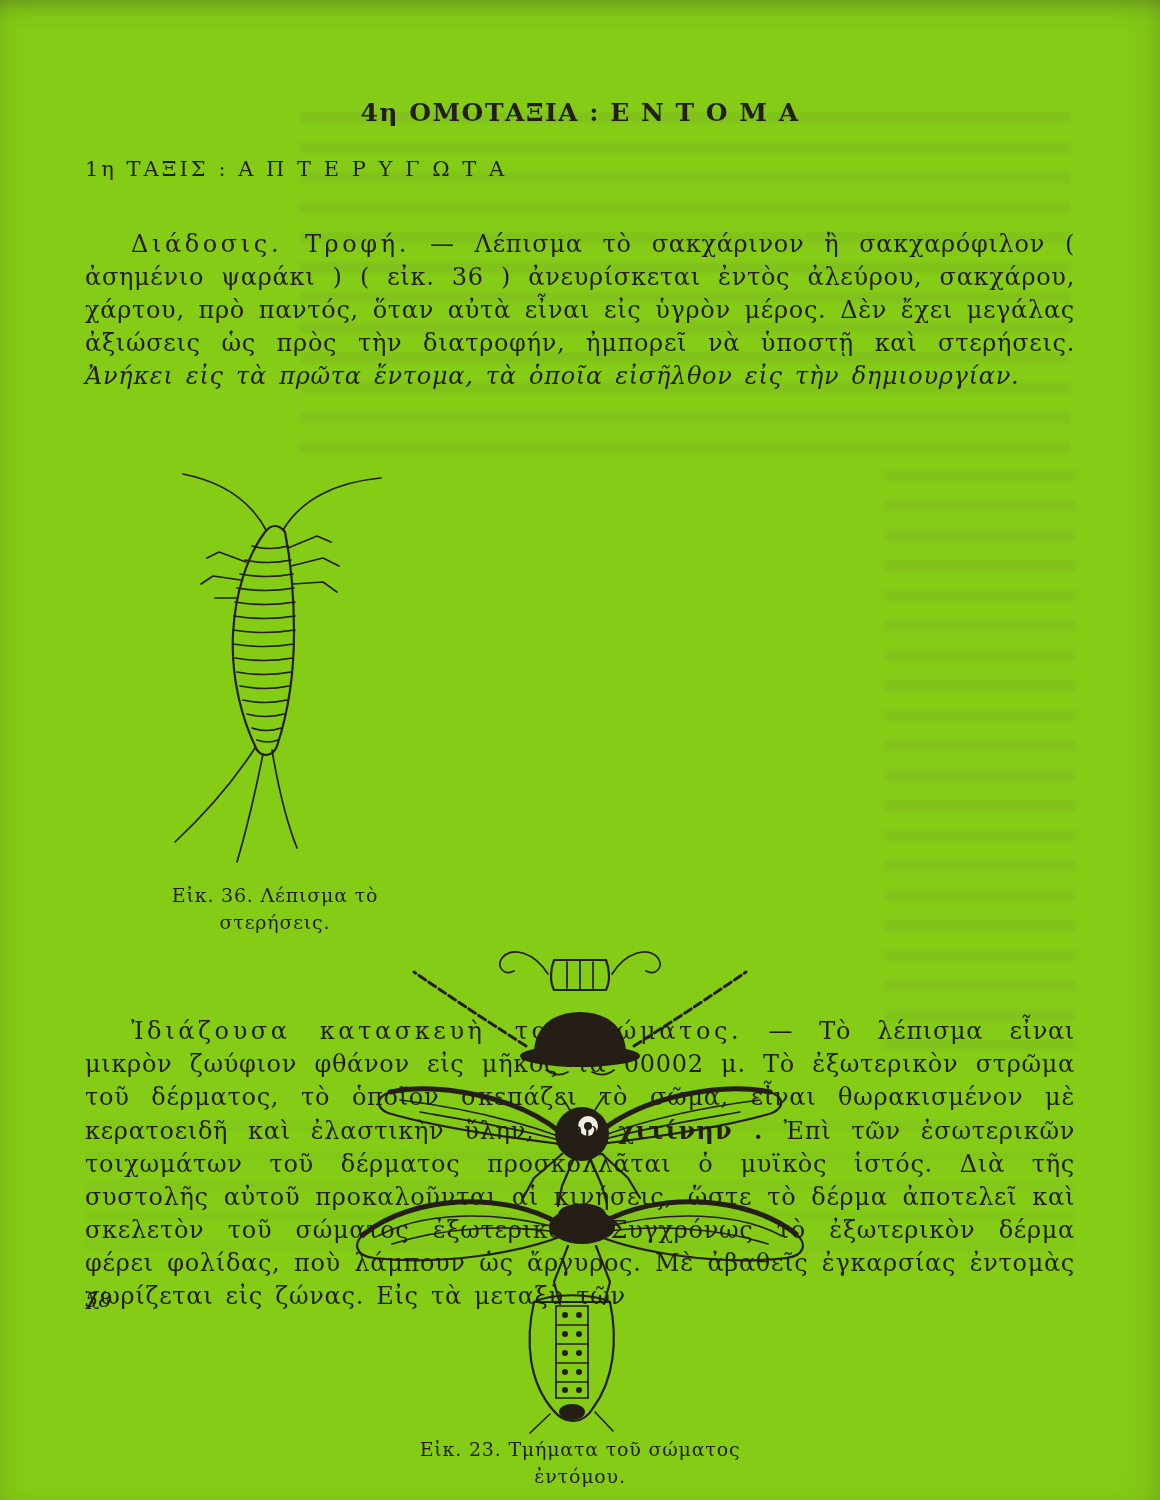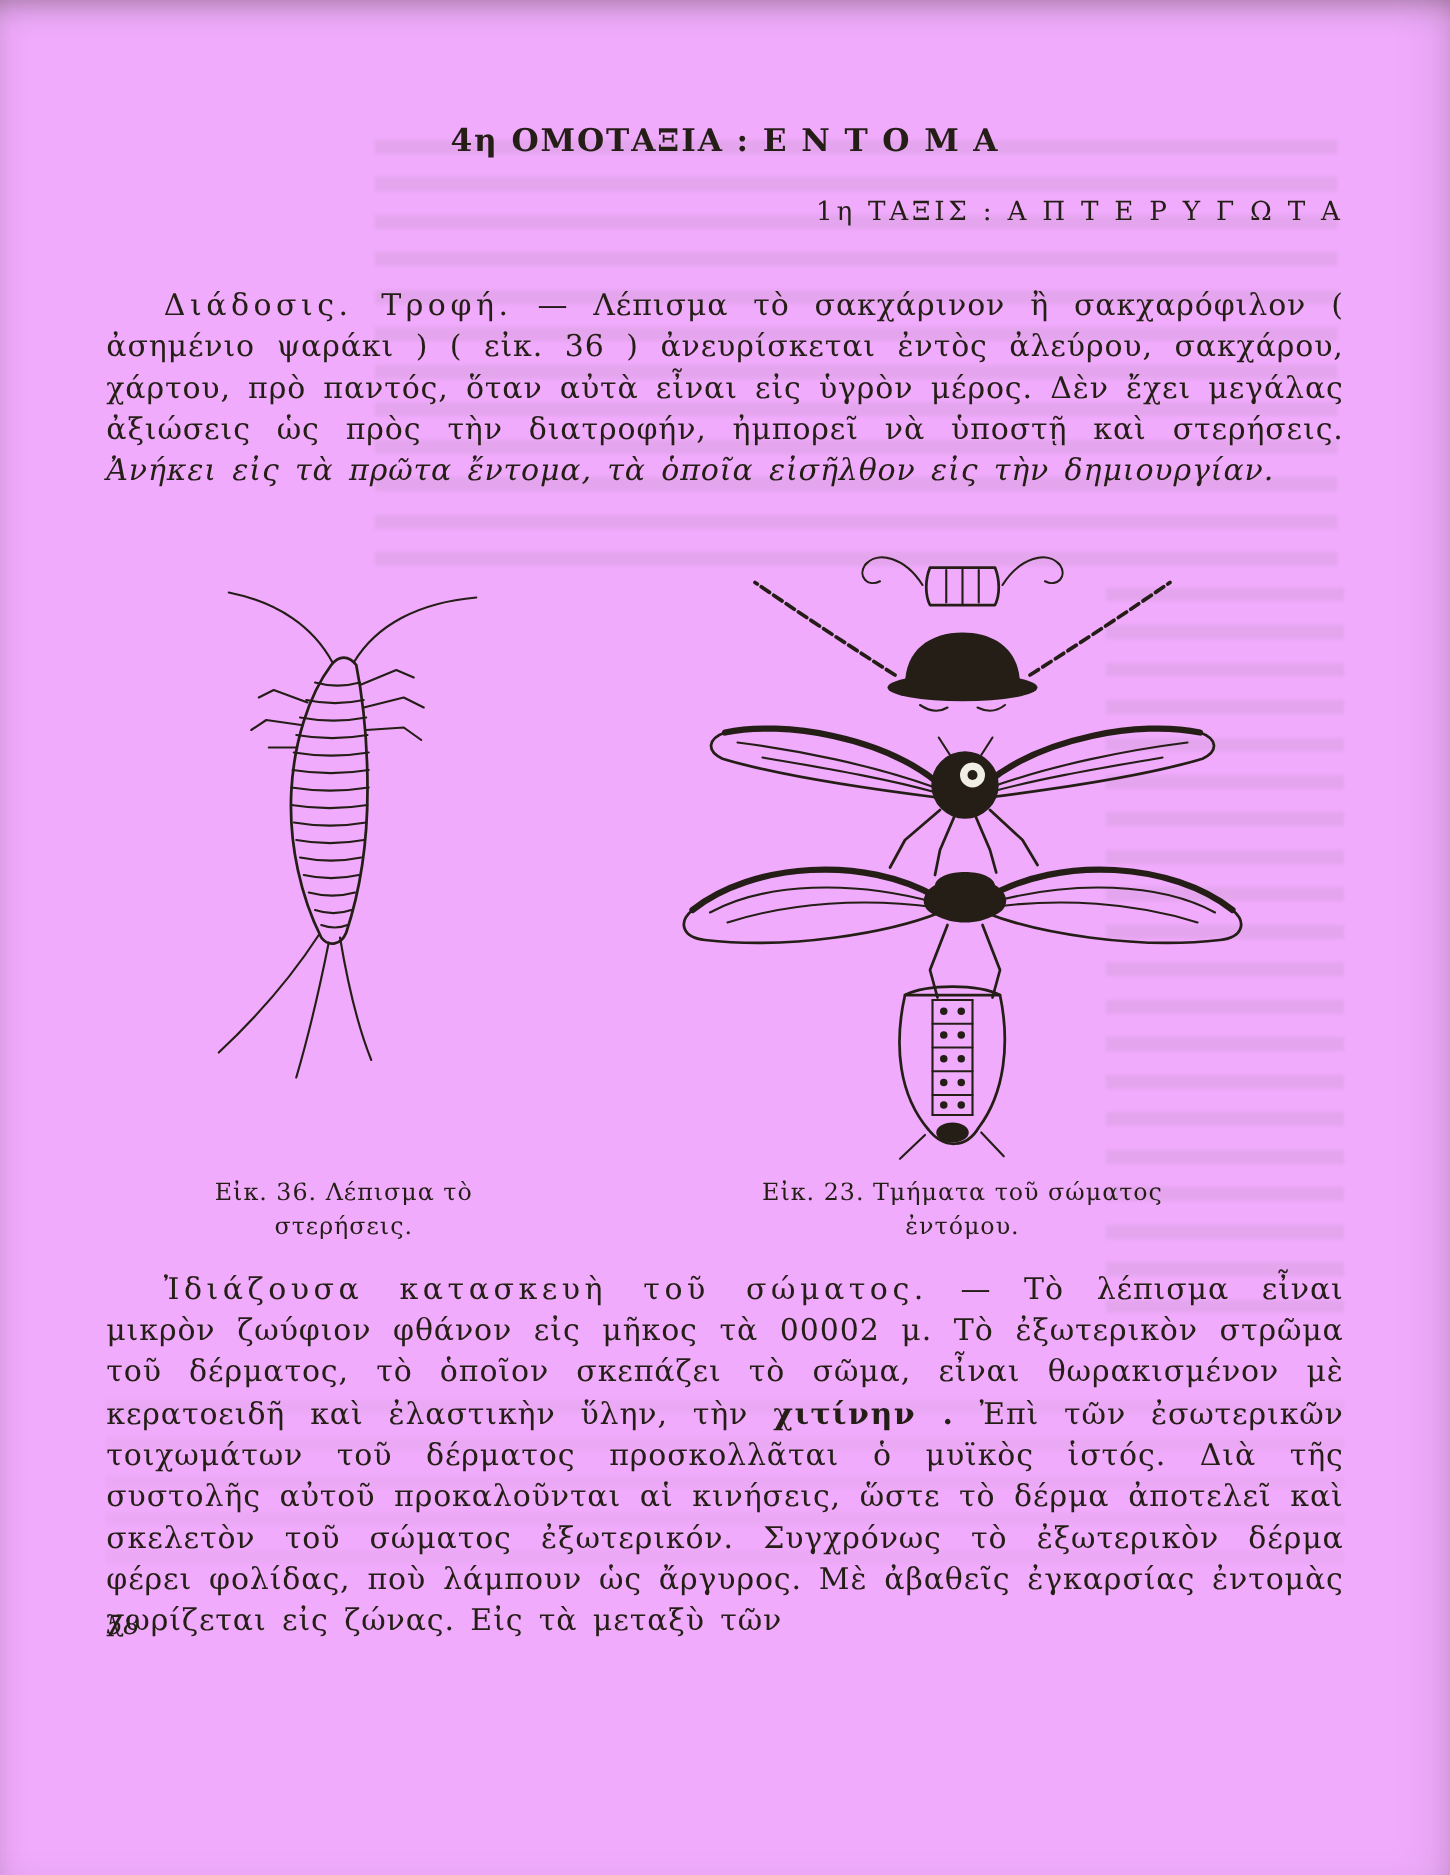--- a/index.html
+++ b/index.html
@@ -1,21 +1,21 @@
 <!DOCTYPE html>
 <html lang="el"><head>
 <meta charset="utf-8">
 <style>
   * { margin:0; padding:0; box-sizing:border-box; }
   html,body { width:1160px; height:1500px; }
   body { font-family:"DejaVu Serif","DejaVu Sans",serif; }
 
   .page {
     position:relative; width:1160px; height:1500px;
-    background:#f0abfc; color:#241e16; overflow:hidden;
+    background:#84cc16; color:#241e16; overflow:hidden;
   }
   .page::before{
     content:""; position:absolute; inset:0; pointer-events:none; z-index:5;
     box-shadow: inset 0 16px 26px -16px rgba(60,55,45,.5),
                 inset -24px 0 50px -38px rgba(60,55,45,.35),
                 inset 18px 0 40px -34px rgba(60,55,45,.22);
   }
 
   
   .ghost { position:absolute; pointer-events:none; filter:blur(1.3px); z-index:0;
@@ -23,32 +23,32 @@
       rgba(110,102,88,0.085) 0px, rgba(110,102,88,0.085) 11px,
       rgba(110,102,88,0) 11px, rgba(110,102,88,0) 30px);
   }
   .ghost-a { left:300px; top:112px; width:770px; height:350px; }
   .ghost-b { left:885px; top:470px; width:190px; height:580px; }
   .ghost-c { left:85px;  top:1120px; width:990px; height:150px; opacity:.45; }
 
   .content { position:absolute; left:85px; top:98px; width:990px; z-index:1; }
 
   .h1 { text-align:center; font-weight:700; font-size:25px; letter-spacing:1.5px; }
-  .h2 { text-align:right; font-size:21px; letter-spacing:3px; margin-top:30px; }
+  .h2 { text-align:left; font-size:21px; letter-spacing:3px; margin-top:30px; }
   .h3 { text-align:center; font-weight:700; font-size:22px; letter-spacing:1px; margin-top:28px; }
 
   .par { font-size:24px; line-height:33px; text-align:justify;
          text-indent:46px; word-spacing:4px; letter-spacing:0.7px; }
   .p1 { margin-top:47px; min-height:198px; }
   .p2 { margin-top:20px; min-height:297px; }
   .spaced { letter-spacing:3.6px; }
   .it { font-style:italic; }
   .bd { font-weight:700; letter-spacing:1.2px;margin-top:19px; }
 
-  .figures { display:flex; height:565px; margin-top:4px; }
+  .figures { display:flex; height:565px; margin-top:4px;flex-direction:column; }
   .figure { display:flex; flex-direction:column; }
   .figure36 { width:380px; }
   .figure37 { flex:1; }
   .fig-art { flex:1; display:flex; justify-content:center; align-items:flex-start; }
   .fig-art-36 { padding-top:22px; }
   .fig-art-37 { padding-top:0; }
   .fig-caption { text-align:center; font-size:19px; line-height:27px; letter-spacing:0.8px; }
 
   .page-number { position:absolute; left:85px; top:1288px; font-style:italic; font-size:21px; z-index:1; }
 

